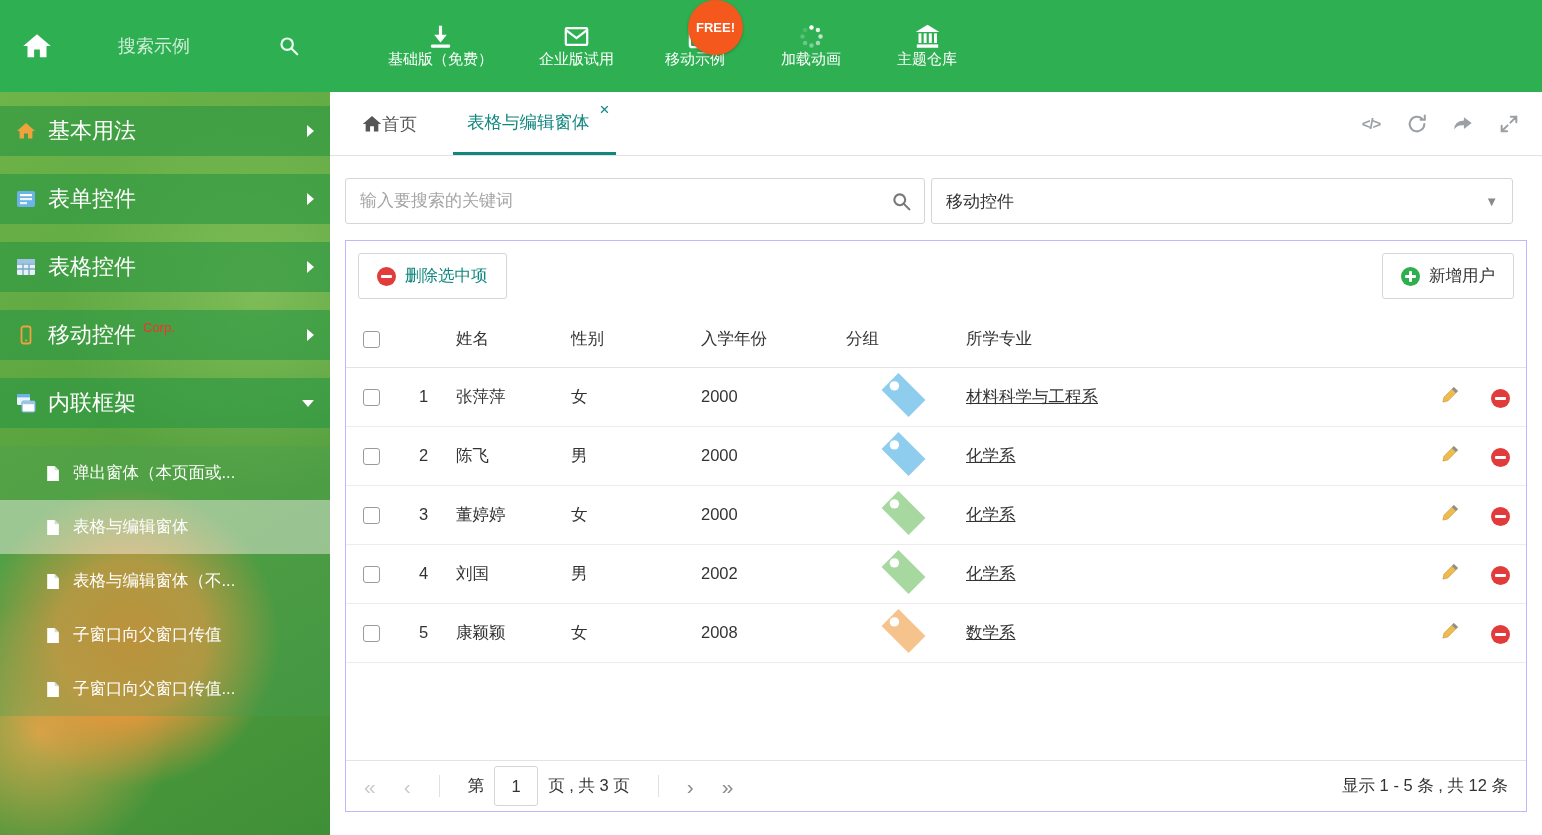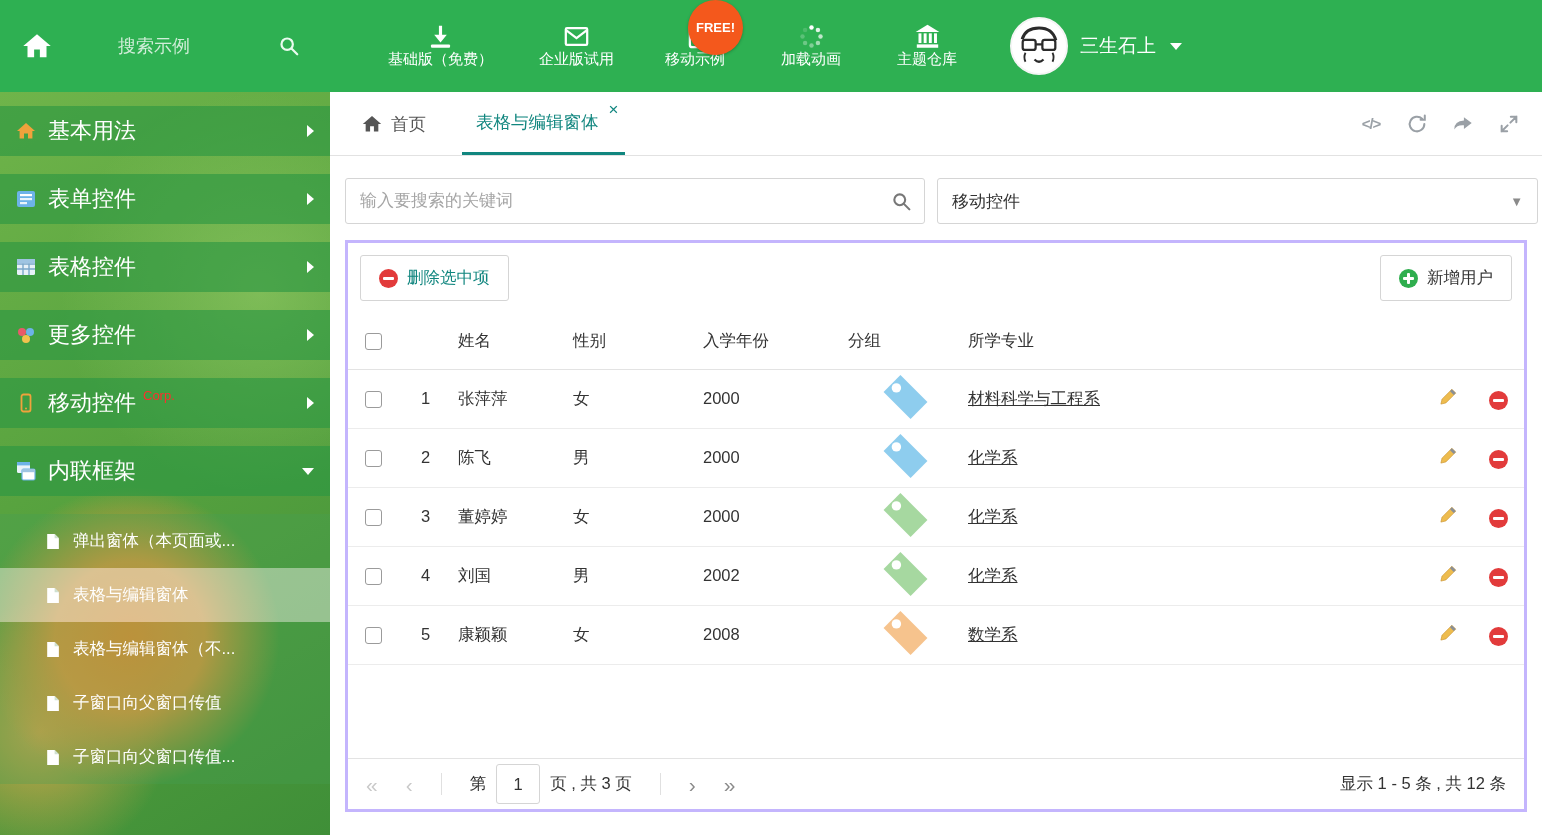--- a/index.html
+++ b/index.html
@@ -57,45 +57,45 @@
   .sub-item.active { background:rgba(215,230,215,.55); }
   .sub-icon { width:17px; height:17px; margin-right:12px; flex:none; }
   .sub-icon svg { width:100%; height:100%; }
   .sub-label { font-size:16.5px; white-space:nowrap; }
 
   
   .main { position:absolute; top:92px; left:330px; width:1212px; height:743px; background:#fff; }
 
   .tabbar { position:absolute; top:0; left:0; right:0; height:64px; border-bottom:1px solid #e2e2e2;
       display:flex; align-items:stretch; padding-left:18px; }
-  .tab { display:flex; align-items:center; gap:9px; padding:0 14px; font-size:17.5px; color:#555;
+  .tab { display:flex; align-items:center; padding:0 14px; font-size:17.5px; color:#555;
       cursor:pointer; position:relative; }
   .tab .tab-home { width:20px; height:20px; }
   .tab .tab-home svg { width:100%; height:100%; fill:#555; }
   .tab.active { color:#11867f; margin-left:22px; border-bottom:3px solid #11867f; padding-right:26px; }
   .tab-close { position:absolute; top:9px; right:6px; font-size:17px; color:#11867f; line-height:1; cursor:pointer; }
   .tab-tools { margin-left:auto; display:flex; align-items:center; gap:24px; padding-right:22px; color:#9aa0a6; }
   .tool-icon { width:22px; height:22px; cursor:pointer; display:flex; align-items:center; justify-content:center; }
   .tool-icon svg { width:100%; height:100%; }
   .tool-code { font-size:15px; font-weight:bold; letter-spacing:-1px; white-space:nowrap; }
 
-  .filter-row { position:absolute; top:86px; left:15px; right:4px; height:61px; display:flex; gap:12px; }
+  .filter-row { position:absolute; top:86px; left:15px; right:29px; height:61px; display:flex; gap:6px; }
   .search-box { width:580px; height:46px; border:1px solid #d5d5d5; border-radius:3px; display:flex;
       align-items:center; padding:0 12px 0 14px; background:#fff; }
   .search-box input { flex:1; border:none; outline:none; font-size:17px; color:#333; font-family:inherit; }
   .search-box input::placeholder { color:#a5a5a5; }
   .search-mag { width:21px; height:21px; color:#777; cursor:pointer; }
   .search-mag svg { width:100%; height:100%; }
   .dropdown { flex:1; height:46px; border:1px solid #d5d5d5; border-radius:3px; display:flex;
       align-items:center; padding:0 14px; cursor:pointer; background:#fff; }
   .dd-value { font-size:17px; color:#333; }
   .dd-caret { margin-left:auto; color:#8a8a8a; font-size:13px; }
 
   .grid-panel { position:absolute; left:15px; right:15px; top:148px; bottom:23px;
-      border:3px solid #c4b5fd; background:#fff; }
+      border:1px solid #c4b5fd; background:#fff; }
   .grid-toolbar { display:flex; justify-content:space-between; padding:12px; }
   .btn { display:inline-flex; align-items:center; gap:9px; height:46px; padding:0 18px;
       border:1px solid #d5d5d5; border-radius:3px; background:#fff; cursor:pointer; font-family:inherit; }
   .btn-label { font-size:16.5px; }
   .btn-del .btn-label { color:#11867f; }
   .btn-add .btn-label { color:#333; }
 
   .circle-ic { display:inline-flex; align-items:center; justify-content:center;
       width:19px; height:19px; border-radius:50%; position:relative; flex:none; }
   .circle-ic.red { background:#e23b3b; }
@@ -204,35 +204,20 @@
             <rect x="8.6" y="9.2" width="2.6" height="8.6"></rect>
           <rect x="13.2" y="9.2" width="2.6" height="8.6"></rect>
             <rect x="17.8" y="9.2" width="2.6" height="8.6"></rect>
           <rect x="2.5" y="19" width="19" height="3"></rect>
           </svg>
       </span>
       <span class="nav-label">主题仓库</span>
     </div>
   </div>
 
-  <div class="hdr-user">
-    <span class="avatar">
-      <svg viewBox="0 0 48 48">
-        <circle cx="24" cy="24" r="24" fill="#fff"></circle>
-        <path d="M9 18 q3 -10 15 -10 q12 0 15 11" fill="none" stroke="#2b2b2b" stroke-width="2.6"></path>
-        <rect x="9.5" y="18.5" width="11.5" height="9" rx="2" fill="none" stroke="#2b2b2b" stroke-width="2"></rect>
-        <rect x="27" y="18.5" width="11.5" height="9" rx="2" fill="none" stroke="#2b2b2b" stroke-width="2"></rect>
-        <line x1="21" y1="22.5" x2="27" y2="22.5" stroke="#2b2b2b" stroke-width="2"></line>
-        <path d="M20 36 q4 4 8 0" fill="none" stroke="#2b2b2b" stroke-width="2"></path>
-        <path d="M12 30 q-2 4 0 8 M36 30 q2 4 0 8" fill="none" stroke="#2b2b2b" stroke-width="1.6"></path>
-      </svg>
-    </span>
-    <span class="user-name">三生石上</span>
-    <span class="caret-down"></span>
-  </div>
 </div>
 
 <div class="sidebar">
 
   <div class="menu-item">
     <span class="mi-icon">
       <svg viewBox="0 0 20 20">
           <path d="M10 2 L19 10 h-2.6 v7.5 h-4.4 v-5 h-4 v5 H3.6 V10 H1 Z" fill="#f0a23c"></path>
         </svg>
     </span>
@@ -258,31 +243,20 @@
       <svg viewBox="0 0 20 20">
           <rect x="1" y="2" width="18" height="16" rx="1.5" fill="#e8f1f8"></rect>
         <path d="M1 7 h18 M1 12 h18 M7 2 v16 M13 2 v16" stroke="#7aa7c9" stroke-width="1.4"></path>
         <rect x="1" y="2" width="18" height="4.5" fill="#9fc4e2"></rect>
         </svg>
     </span>
     <span class="mi-label">表格控件</span>
     <span class="mi-arrow right"></span>
   </div>
 
-  <div class="menu-item">
-    <span class="mi-icon">
-      <svg viewBox="0 0 20 20">
-          <circle cx="6" cy="7" r="4" fill="#e85a6a"></circle>
-        <circle cx="14" cy="7" r="4" fill="#6db3e8"></circle>
-          <circle cx="10" cy="14" r="4" fill="#f2c24e"></circle>
-        </svg>
-    </span>
-    <span class="mi-label">更多控件</span>
-    <span class="mi-arrow right"></span>
-  </div>
 
   <div class="menu-item">
     <span class="mi-icon">
       <svg viewBox="0 0 20 20">
           <rect x="5.5" y="1.5" width="9" height="17" rx="2" fill="none" stroke="#f0a23c" stroke-width="1.8"></rect>
         <circle cx="10" cy="15.5" r="1" fill="#f0a23c"></circle>
         </svg>
     </span>
     <span class="mi-label">移动控件</span>
     <span class="mi-badge">Corp.</span>

